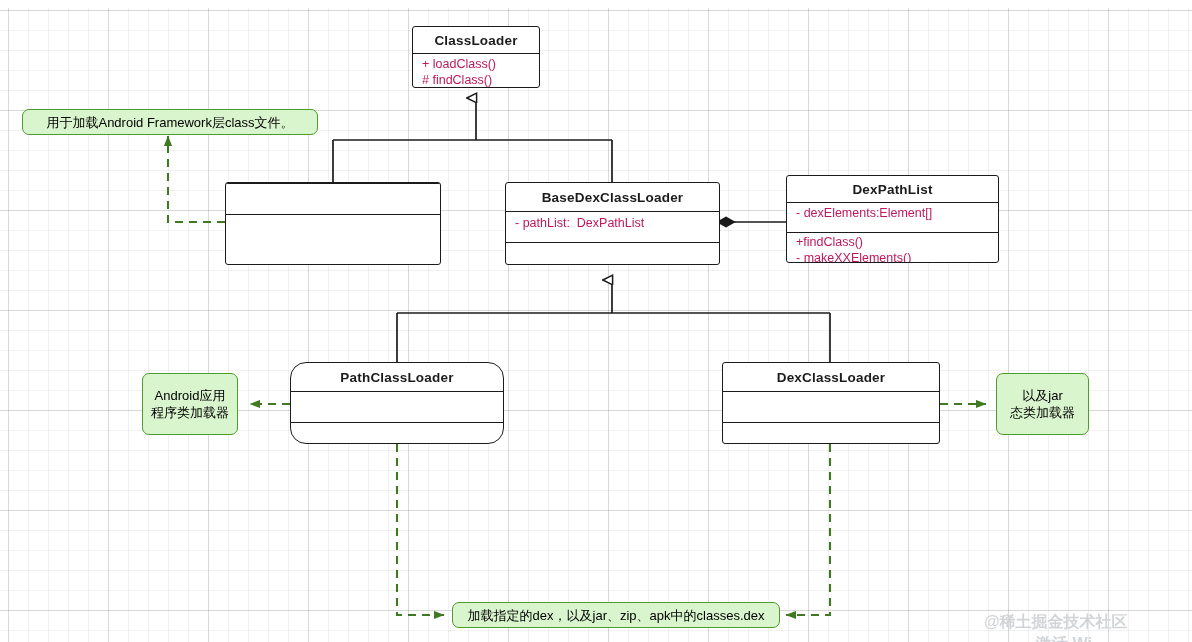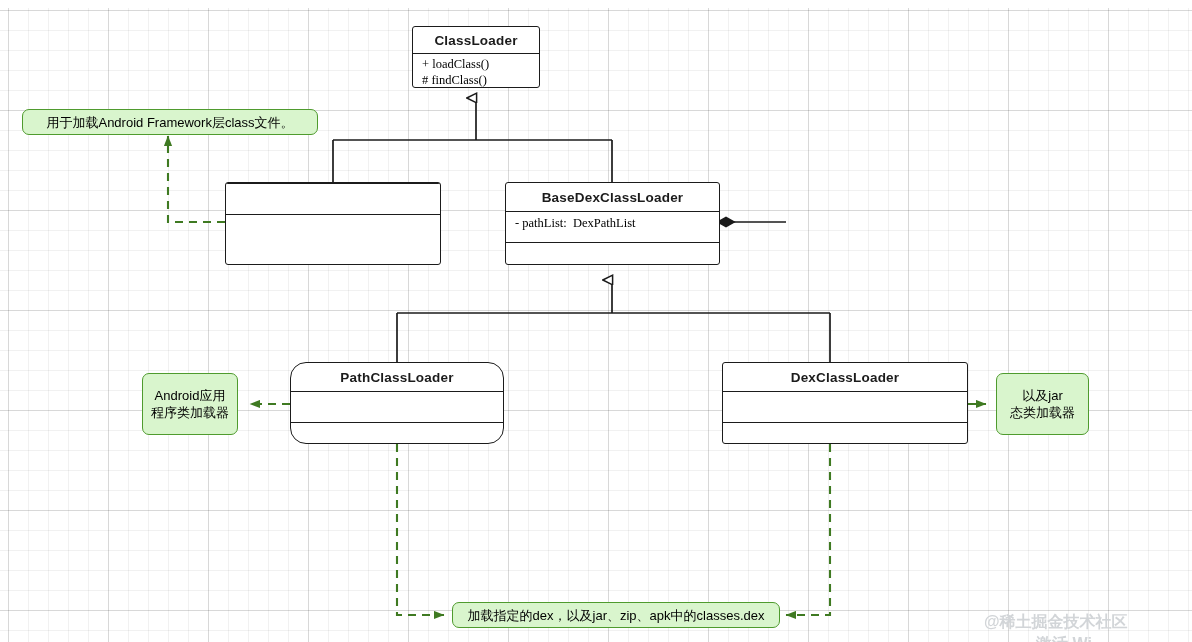--- a/index.html
+++ b/index.html
@@ -40,21 +40,21 @@
     overflow:hidden;
   }
   .uml .title{
     text-align:center;
     font-weight:bold;
     color:#1b1b1b;
     letter-spacing:.2px;
     display:flex;align-items:center;justify-content:center;
   }
   .uml .sep{border-top:1.6px solid #1b1b1b;}
-  .uml .rowset{padding:3px 9px;color:#000000;font-family:Liberation Serif, serif;}
+  .uml .rowset{padding:3px 9px;color:#be185d;}
   .uml .rowset .line{white-space:pre;line-height:16px;}
 
   .note{
     position:absolute;
     box-sizing:border-box;
     background:#d9f5cd;
     border:1.4px solid #4f9b2e;
     border-radius:7px;
     color:#000000;
     display:flex;align-items:center;justify-content:center;
@@ -144,30 +144,42 @@
   <div class="uml" style="left:505px;top:174px;width:215px;height:83px;">
     <div class="title" style="height:28px;font-size:13.5px;">BaseDexClassLoader</div>
     <div class="sep"></div>
     <div class="rowset" style="height:24px;font-size:12.5px;padding-top:3px;">
       <div class="line">- pathList:  DexPathList</div>
     </div>
     <div class="sep"></div>
     <div class="rowset" style="height:25px;"></div>
   </div>
 
+  <div class="uml" style="left:786px;top:167px;width:213px;height:88px;">
+    <div class="title" style="height:26px;font-size:13.5px;">DexPathList</div>
+    <div class="sep"></div>
+    <div class="rowset" style="height:24px;font-size:12.5px;padding-top:2px;">
+      <div class="line">- dexElements:Element[]</div>
+    </div>
+    <div class="sep"></div>
+    <div class="rowset" style="font-size:12.5px;padding-top:1px;">
+      <div class="line">+findClass()</div>
+      <div class="line">- makeXXElements()</div>
+    </div>
+  </div>
 
   <div class="uml" style="left:290px;top:354px;width:214px;height:82px;border-radius:16px;">
     <div class="title" style="height:28px;font-size:13.5px;">PathClassLoader</div>
     <div class="sep"></div>
     <div class="rowset" style="height:24px;"></div>
     <div class="sep"></div>
     <div class="rowset" style="height:24px;"></div>
   </div>
 
-  <div class="uml" style="left:722px;top:354px;width:246px;height:82px;">
+  <div class="uml" style="left:722px;top:354px;width:218px;height:82px;">
     <div class="title" style="height:28px;font-size:13.5px;">DexClassLoader</div>
     <div class="sep"></div>
     <div class="rowset" style="height:24px;"></div>
     <div class="sep"></div>
     <div class="rowset" style="height:24px;"></div>
   </div>
 
   <div class="note" style="left:22px;top:101px;width:296px;height:26px;font-size:13px;">
     <span>用于加载Android Framework层class文件。</span>
   </div>

